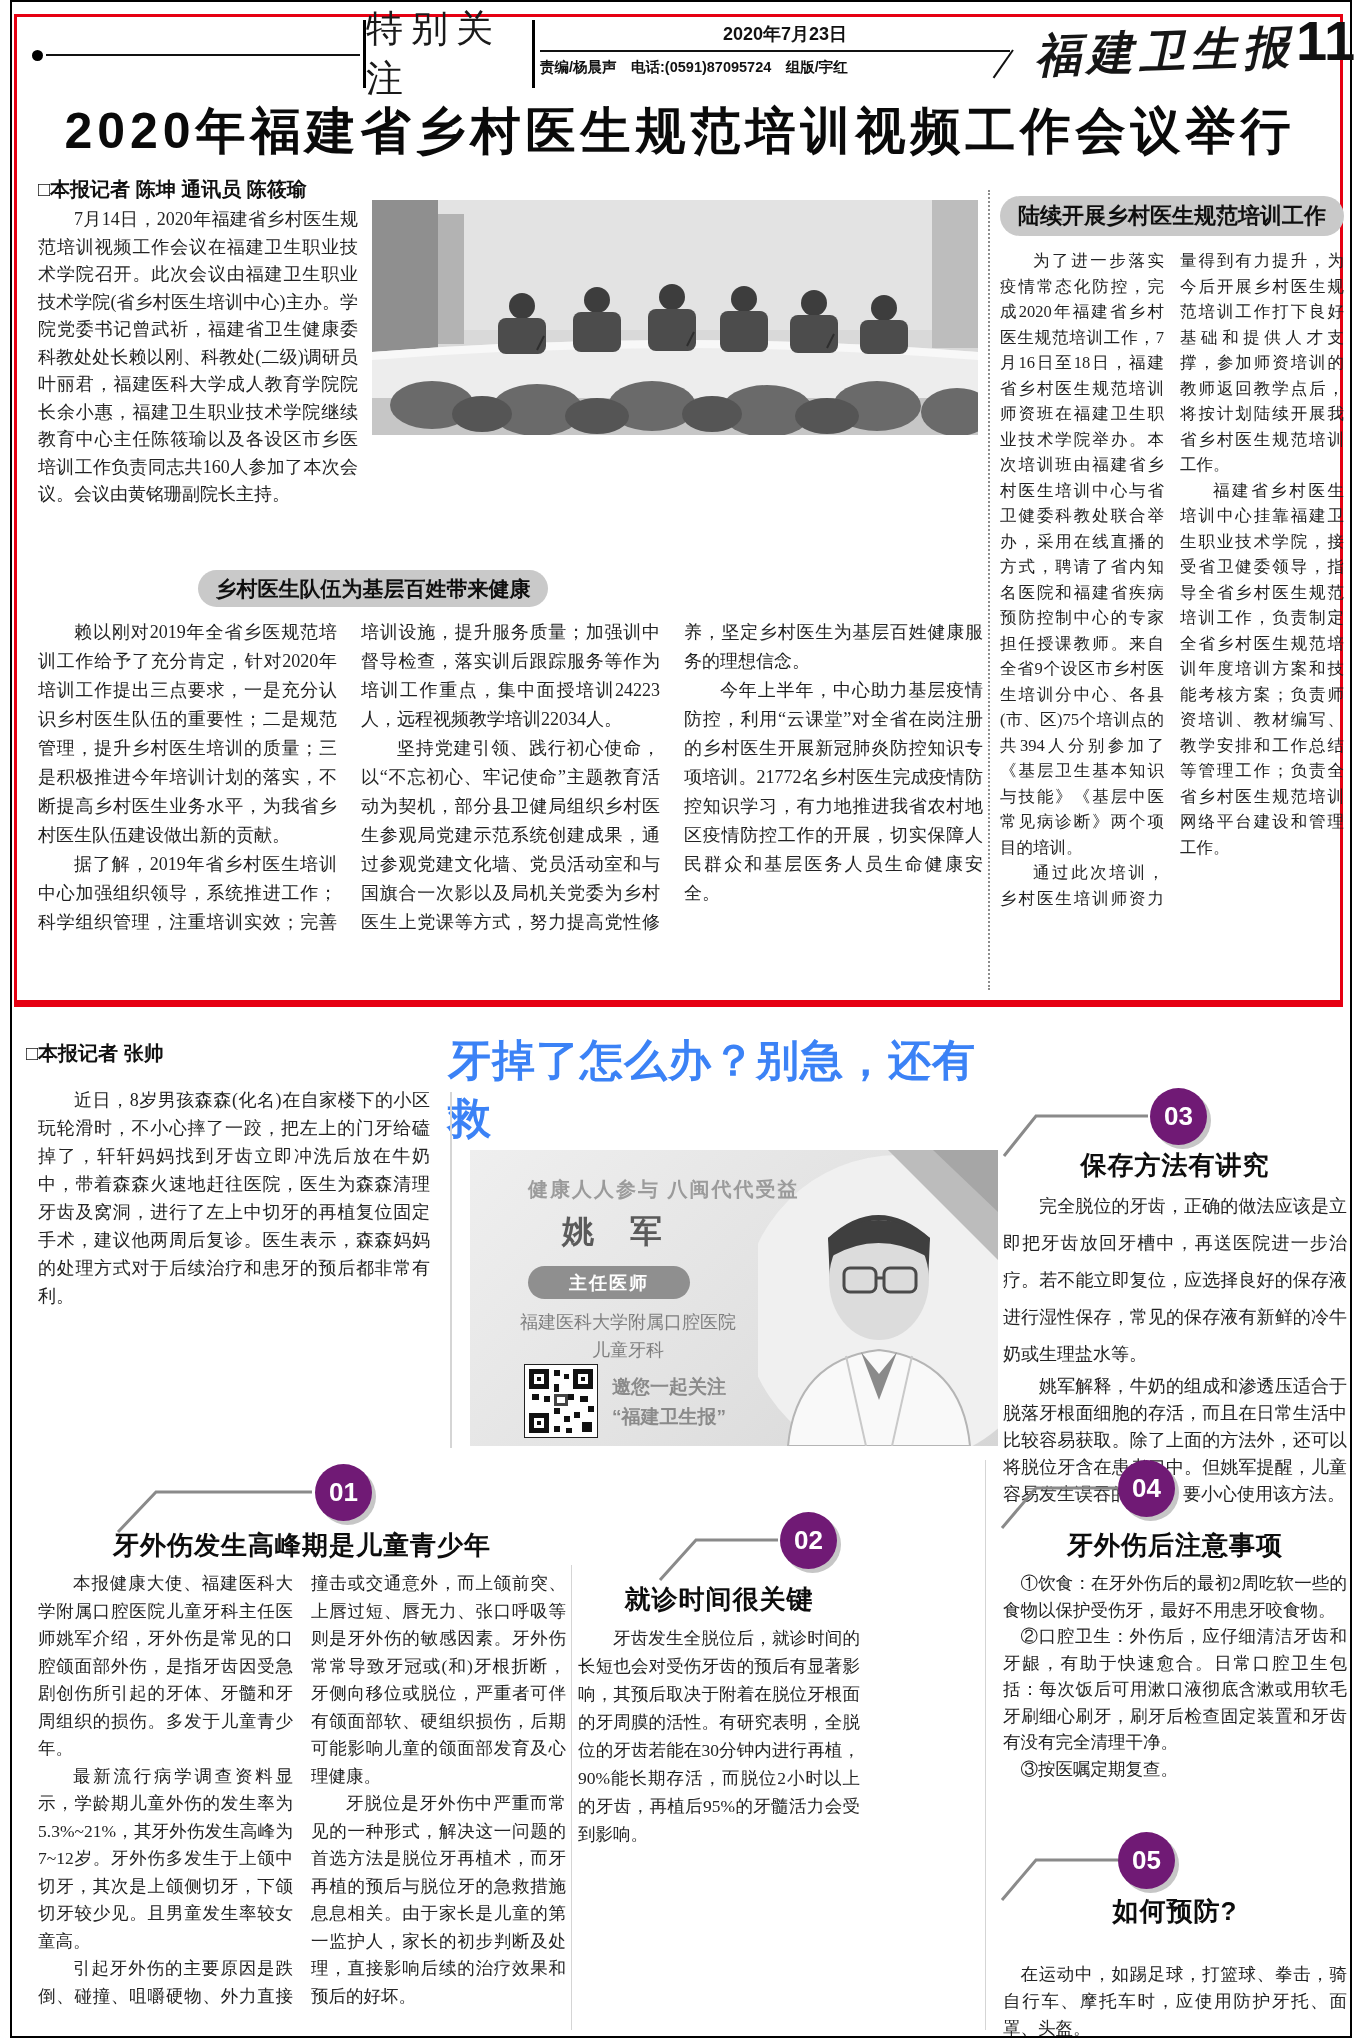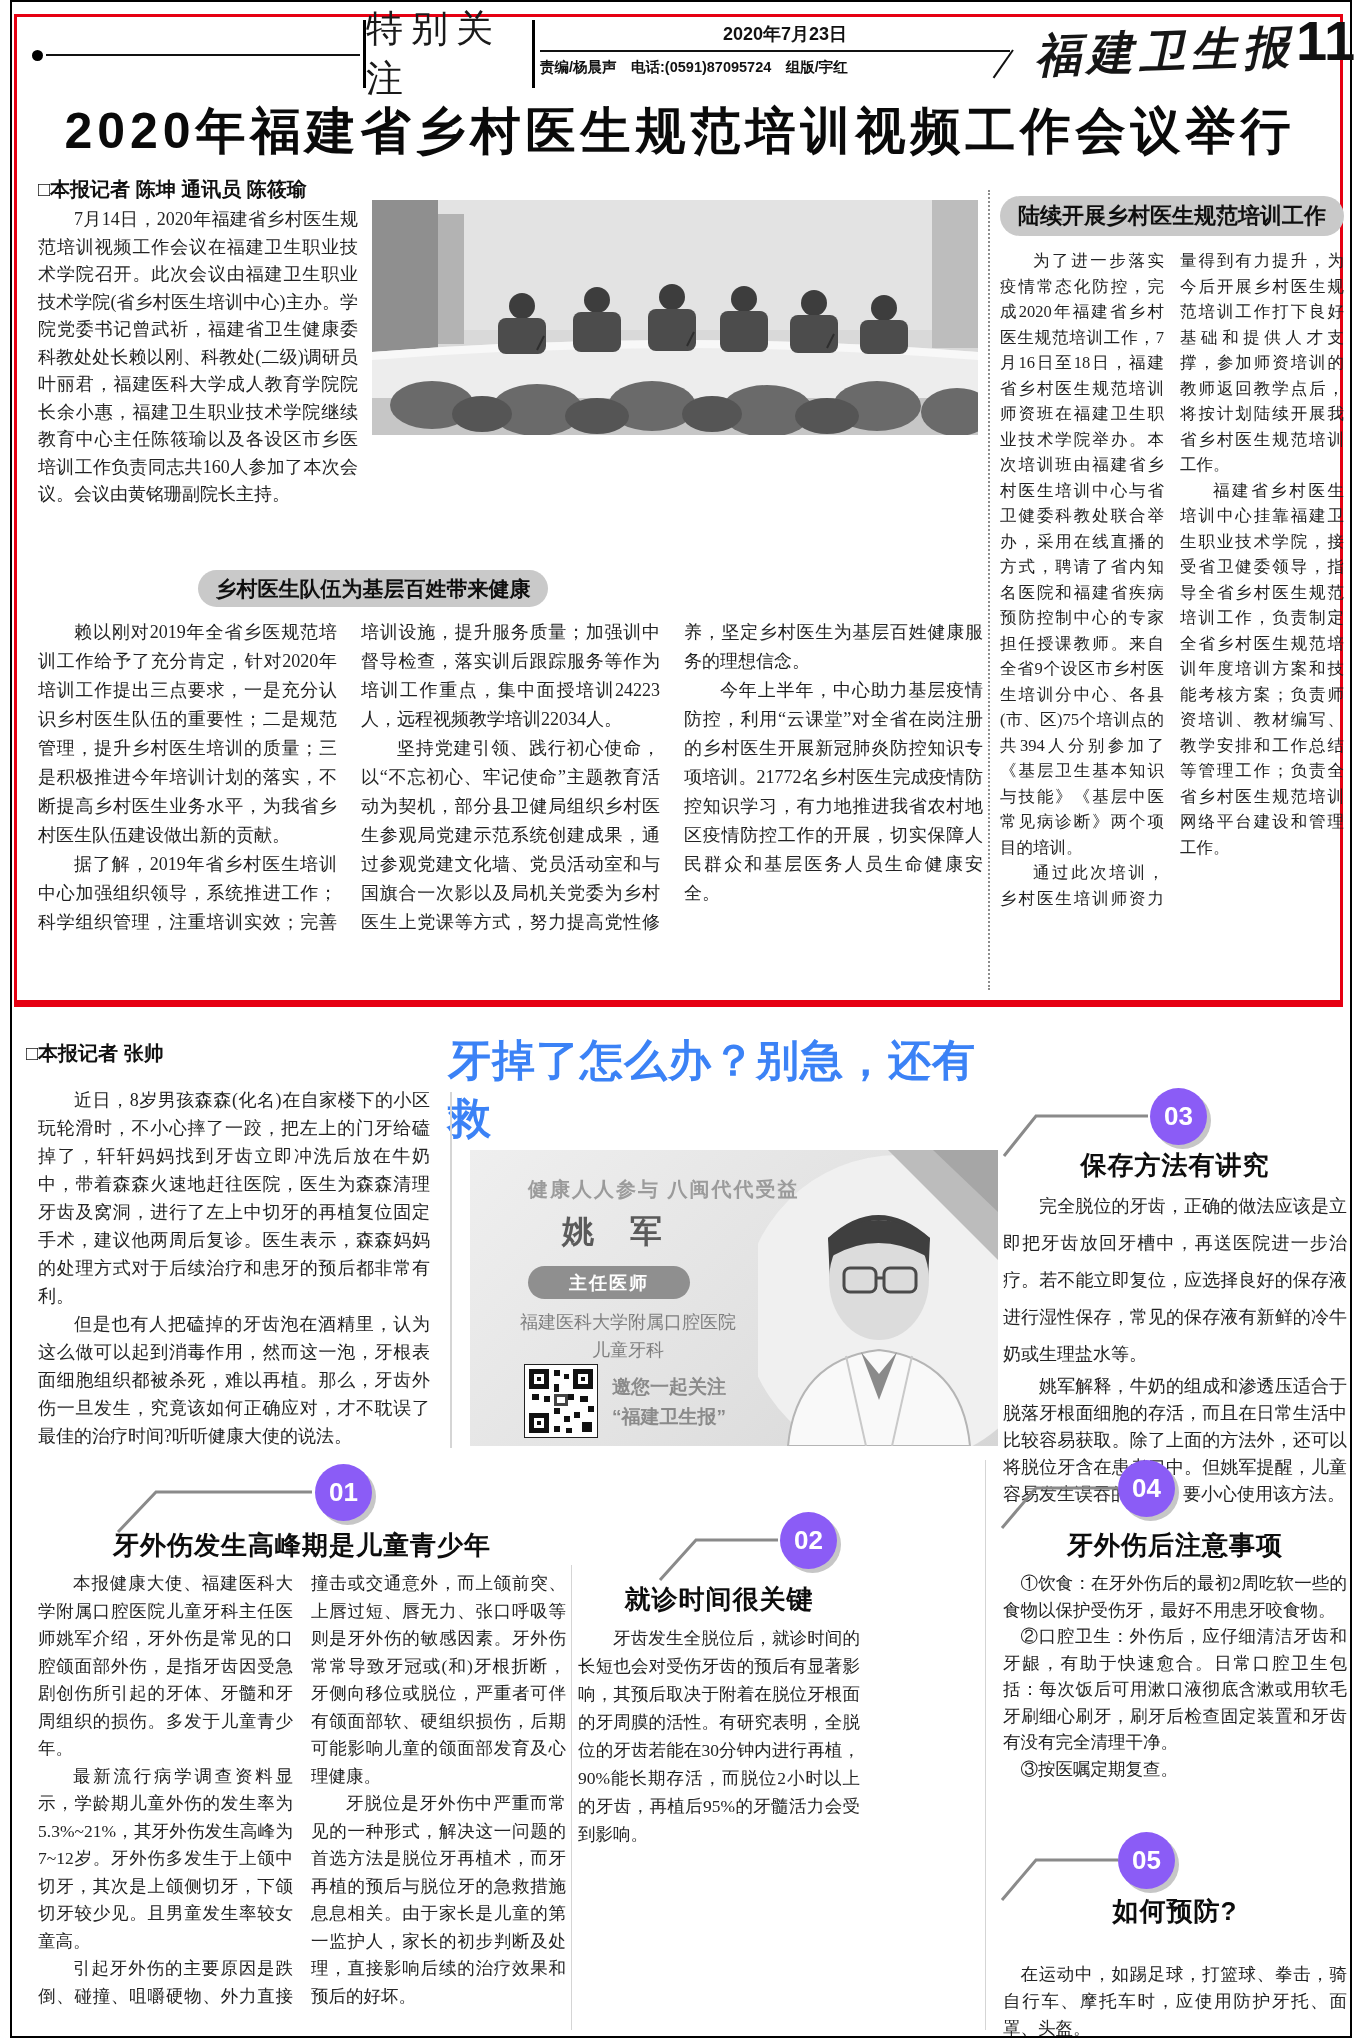--- a/index.html
+++ b/index.html
@@ -53,21 +53,21 @@
                font-family:"Liberation Serif","DejaVu Serif",serif; font-weight:700; }
   .card-pill { left:58px; top:116px; width:162px; height:33px; border-radius:17px; background:#8f8f8f;
                color:#fff; font-size:18px; font-weight:700; display:flex; align-items:center;
                justify-content:center; letter-spacing:2px; }
   .card-org { left:8px; top:160px; width:300px; text-align:center; font-size:18px; color:#7f7f7f; }
   .card-org2 { left:8px; top:188px; width:300px; text-align:center; font-size:18px; color:#7f7f7f; }
   .card-qr { left:54px; top:214px; width:74px; height:74px; }
   .card-qr-cap { left:142px; top:222px; width:170px; font-size:19px; font-weight:700;
                  color:#8a8a8a; line-height:30px; }
 
-  .num-badge { width:57px; height:57px; border-radius:50%; background:#8b5cf6; color:#fff;
+  .num-badge { width:57px; height:57px; border-radius:50%; background:#701a75; color:#fff;
                display:flex; align-items:center; justify-content:center; font-size:26px;
                font-weight:700; box-shadow:4px 4px 0 #c6c6c6; }
   .sec-title { font-size:26px; font-weight:800; color:#0d0d0d; text-align:center; letter-spacing:1px; }
   .sec-p { font-family:"Liberation Serif","DejaVu Serif",serif; color:#232323; text-align:justify; }
 </style>
 </head>
 <body>
 
 <div class="abs page-frame"></div>
 <div class="abs red-frame"></div>
@@ -150,21 +150,20 @@
   <p class="side-p">为了进一步落实疫情常态化防控，完成2020年福建省乡村医生规范培训工作，7月16日至18日，福建省乡村医生规范培训师资班在福建卫生职业技术学院举办。本次培训班由福建省乡村医生培训中心与省卫健委科教处联合举办，采用在线直播的方式，聘请了省内知名医院和福建省疾病预防控制中心的专家担任授课教师。来自全省9个设区市乡村医生培训分中心、各县(市、区)75个培训点的共394人分别参加了《基层卫生基本知识与技能》《基层中医常见病诊断》两个项目的培训。</p>
   <p class="side-p">通过此次培训，乡村医生培训师资力量得到有力提升，为今后开展乡村医生规范培训工作打下良好基础和提供人才支撑，参加师资培训的教师返回教学点后，将按计划陆续开展我省乡村医生规范培训工作。</p>
   <p class="side-p">福建省乡村医生培训中心挂靠福建卫生职业技术学院，接受省卫健委领导，指导全省乡村医生规范培训工作，负责制定全省乡村医生规范培训年度培训方案和技能考核方案；负责师资培训、教材编写、教学安排和工作总结等管理工作；负责全省乡村医生规范培训网络平台建设和管理工作。</p>
 </div>
 
 <div class="abs byline" style="left:26px; top:1040px;">□本报记者 张帅</div>
 <div class="abs headline2">牙掉了怎么办？别急，还有救</div>
 
 <div class="abs" style="left:38px; top:1086px; width:392px;">
   <p class="serif body-p" style="line-height:28px;">近日，8岁男孩森森(化名)在自家楼下的小区玩轮滑时，不小心摔了一跤，把左上的门牙给磕掉了，轩轩妈妈找到牙齿立即冲洗后放在牛奶中，带着森森火速地赶往医院，医生为森森清理牙齿及窝洞，进行了左上中切牙的再植复位固定手术，建议他两周后复诊。医生表示，森森妈妈的处理方式对于后续治疗和患牙的预后都非常有利。</p>
-  <p class="serif body-p" style="line-height:28px;">但是也有人把磕掉的牙齿泡在酒精里，认为这么做可以起到消毒作用，然而这一泡，牙根表面细胞组织都被杀死，难以再植。那么，牙齿外伤一旦发生，究竟该如何正确应对，才不耽误了最佳的治疗时间?听听健康大使的说法。</p>
 </div>
 <div class="abs col-rule" style="left:450px; top:1092px; height:356px;"></div>
 
 <div class="abs doctor-card">
   <svg class="abs" style="left:288px; top:0;" width="240" height="296" viewBox="0 0 240 296">
     <circle cx="140" cy="160" r="155" fill="#f0f0f0"></circle>
     <polygon points="130,0 240,0 240,110" fill="#bcbcbc"></polygon>
     <polygon points="175,0 240,0 240,62" fill="#a6a6a6"></polygon>
     <path d="M70,88 Q120,42 172,88 L170,132 Q120,104 72,132 Z" fill="#3f3f3f"></path>
     <ellipse cx="121" cy="130" rx="50" ry="60" fill="#dcdcdc"></ellipse>

